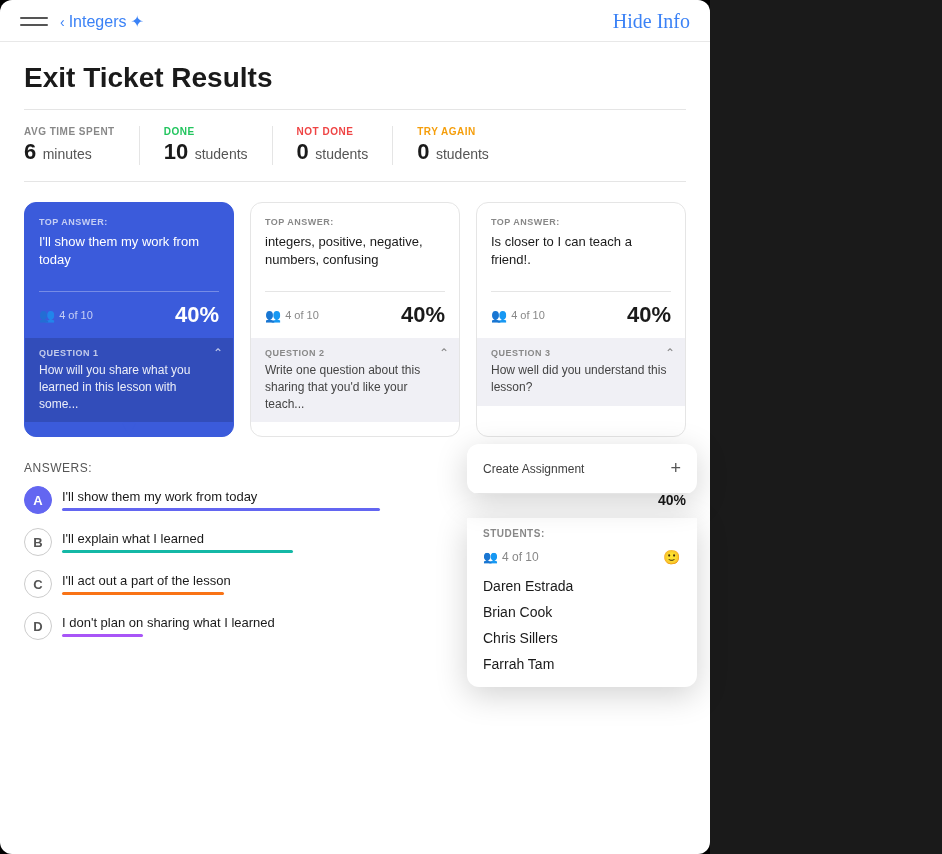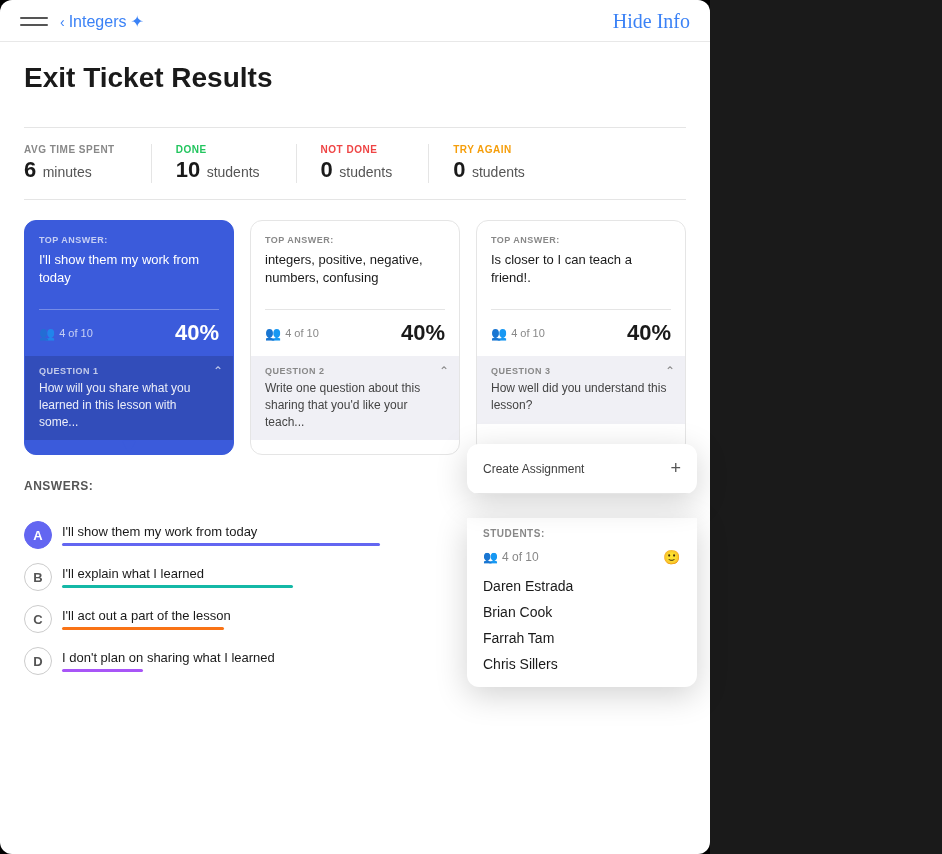--- a/index.html
+++ b/index.html
@@ -59,31 +59,31 @@
     }
     .content {
       padding: 20px 24px;
       overflow-y: auto;
       flex: 1;
     }
     .page-title {
       font-size: 28px;
       font-weight: 700;
       color: #1a1a1a;
-      margin-bottom: 33px;
+      margin-bottom: 15px;
     }
     .divider { height: 1px; background: #e5e5e5; margin-bottom: 16px; }
     .stats-row {
       display: flex;
       gap: 0;
       margin-bottom: 16px;
       align-items: flex-start;
     }
     .stat-item {
-      padding-right: 36px;
+      padding-right: 24px;
       margin-right: 24px;
       border-right: 1px solid #e5e5e5;
     }
     .stat-item:last-child { border-right: none; }
     .stat-label {
       font-size: 10px;
       font-weight: 600;
       letter-spacing: 0.5px;
       color: #888;
       text-transform: uppercase;
@@ -190,25 +190,25 @@
       background: #3b5bdb;
       clip-path: polygon(50% 100%, 0% 0%, 100% 0%);
       margin: 0 auto;
       position: relative; top: 0;
     }
     .answers-section {
       padding: 0 0 20px;
     }
     .answers-label {
       font-size: 12px;
-      font-weight: 700;
+      font-weight: 400;
       letter-spacing: 0.5px;
       text-transform: uppercase;
       color: #555;
-      margin-bottom: 28px;
+      margin-bottom: 11px;
     }
     .answer-row {
       display: flex;
       align-items: center;
       margin-bottom: 14px;
       gap: 10px;
     }
     .answer-letter {
       width: 28px; height: 28px;
       border-radius: 50%;
@@ -492,15 +492,15 @@
   <div class="students-header">STUDENTS:</div>
   <div class="students-count-row">
     <div class="students-count-left">
       <span style="font-size:12px;">👥</span>
       <span>4 of 10</span>
     </div>
     <span class="smile-icon">🙂</span>
   </div>
   <div class="student-name">Daren Estrada</div>
   <div class="student-name">Brian Cook</div>
+  <div class="student-name">Chris Sillers</div>
   <div class="student-name">Farrah Tam</div>
-  <div class="student-name">Chris Sillers</div>
 </div>
 
 </body></html>

